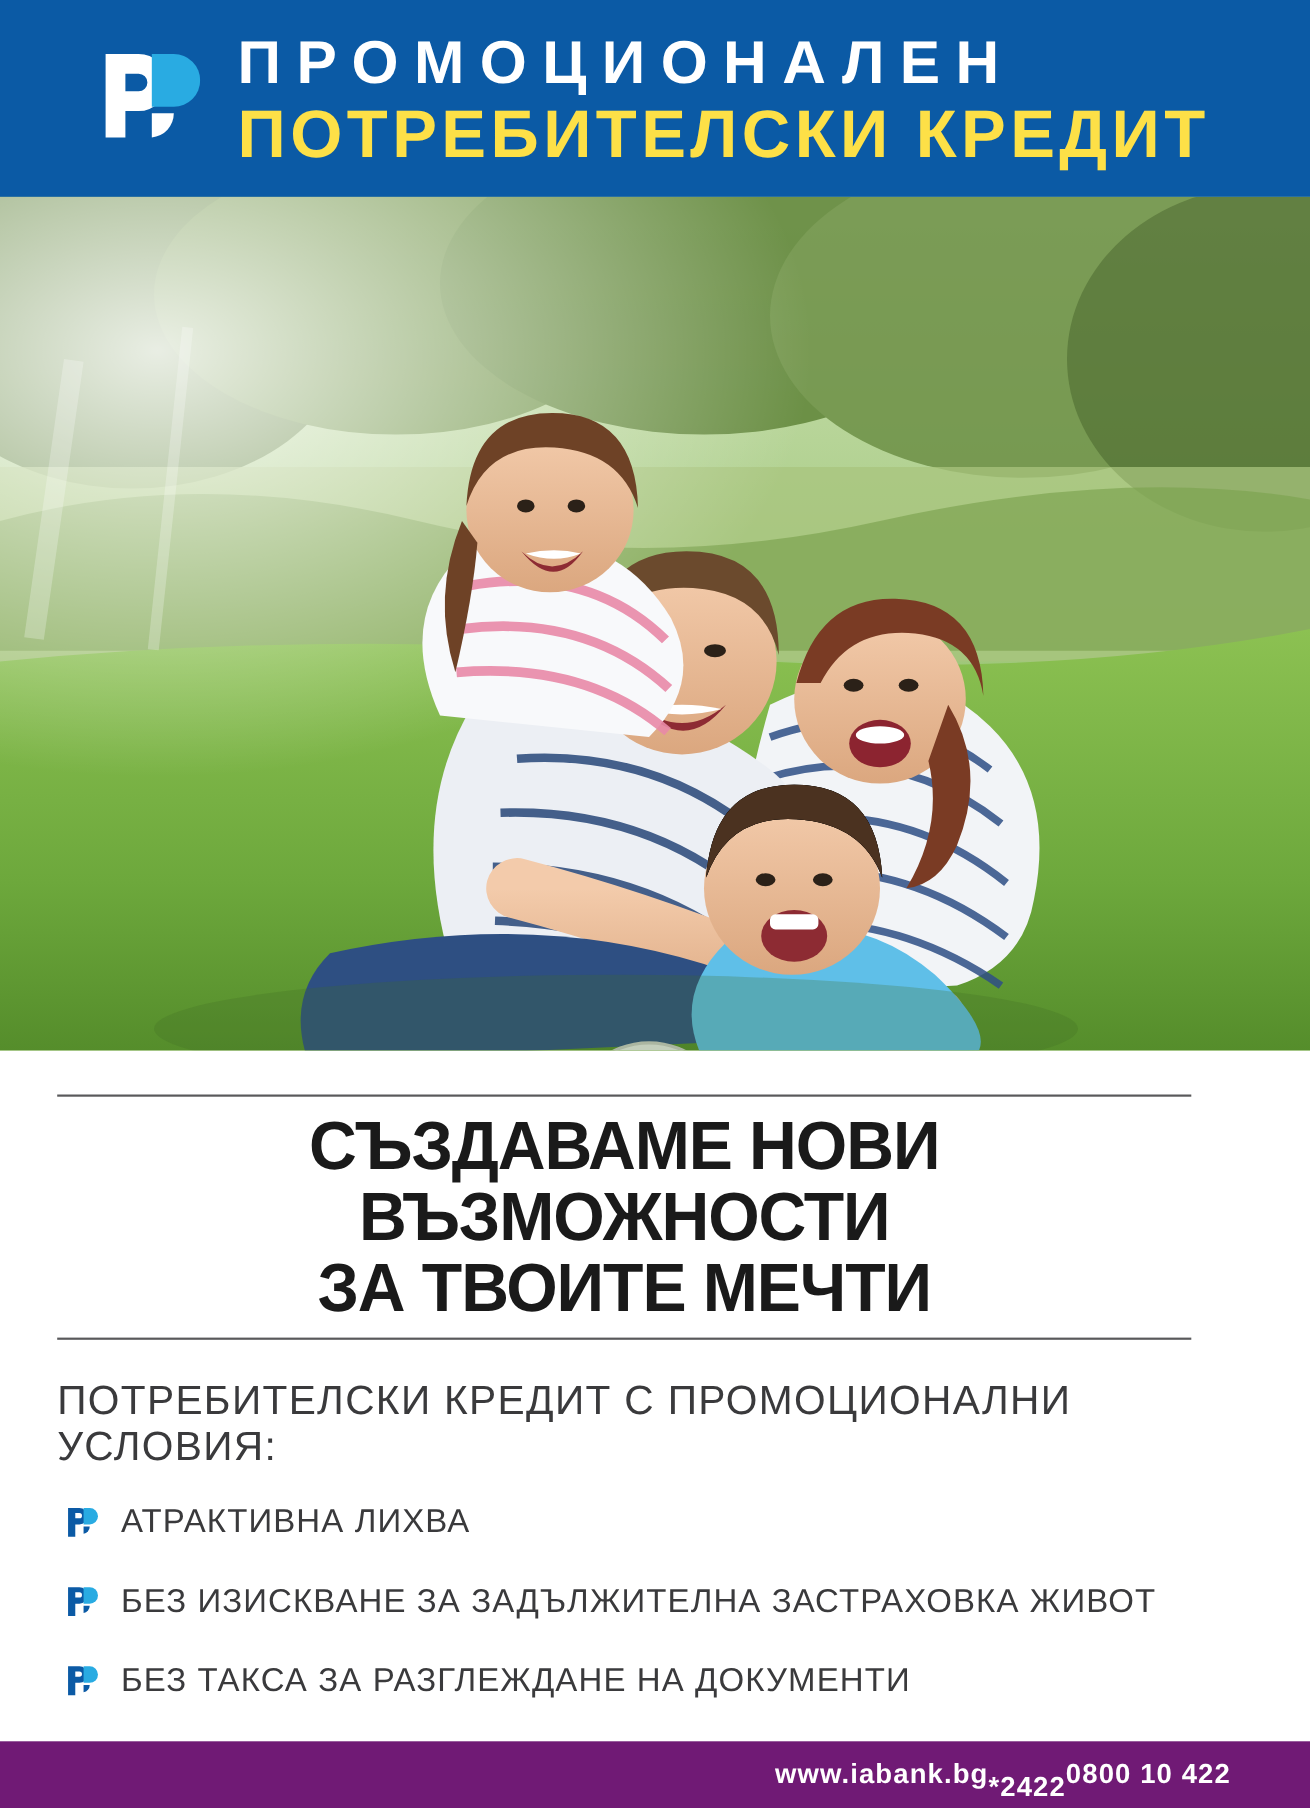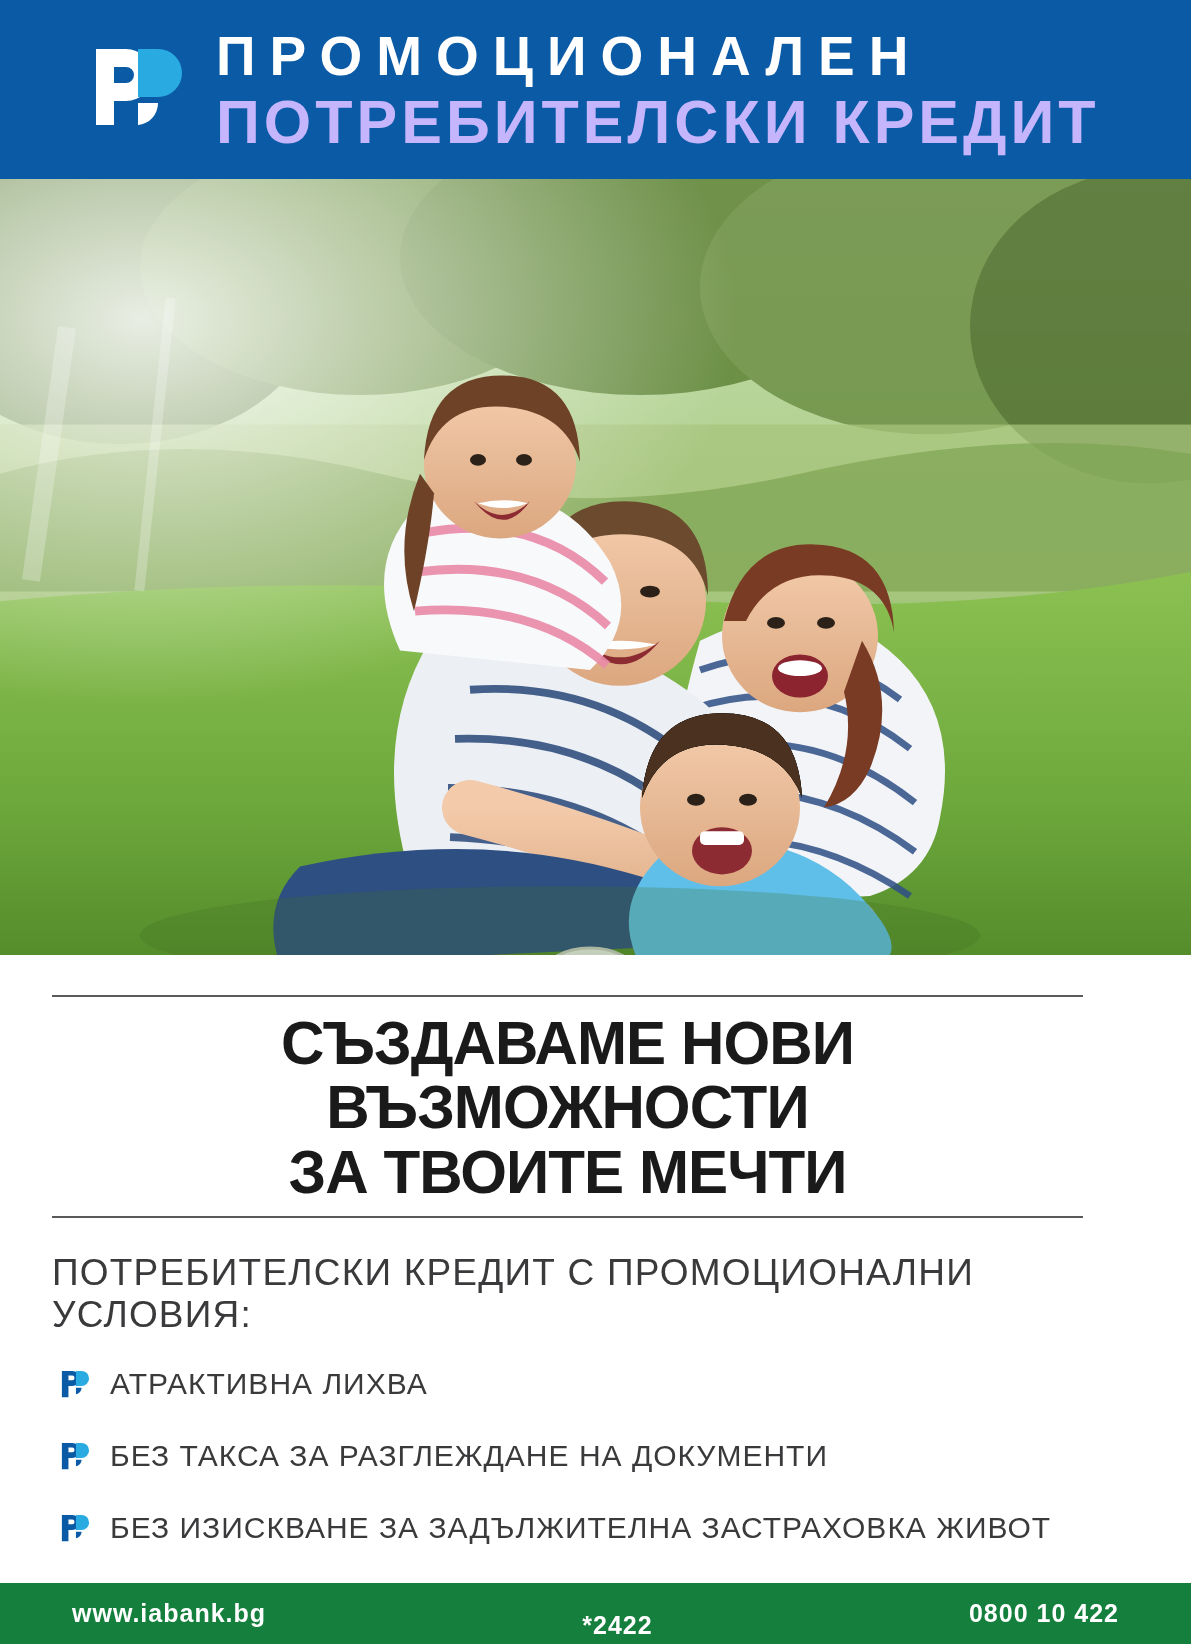--- a/index.html
+++ b/index.html
@@ -52,21 +52,21 @@
   .title-line1 {
     color: #ffffff;
     font-size: 55px;
     font-weight: bold;
     letter-spacing: 14px;
     line-height: 1.05;
     white-space: nowrap;
     font-family: "Liberation Sans", sans-serif;
   }
   .title-line2 {
-    color: #c4b5fd;
+    color: #fde047;
     font-size: 61px;
     font-weight: bold;
     letter-spacing: 4px;
     line-height: 1.05;
     white-space: nowrap;
     margin-top: 4px;
     font-family: "Liberation Sans", sans-serif;
   }
 
   
@@ -132,25 +132,25 @@
     color: #3a3a3c;
     font-size: 30px;
     letter-spacing: 1px;
     white-space: nowrap;
     font-family: "Liberation Sans", sans-serif;
   }
 
   
   .footer {
     height: 62px;
-    background: #15803d;
+    background: #701a75;
     color: #ffffff;
     display: flex;
     align-items: center;
-    justify-content: space-between;
+    justify-content: flex-end;
     padding: 0 72px;
     box-sizing: border-box;
     font-size: 25px;
     font-weight: bold;
     letter-spacing: 1px;
     font-family: "Liberation Sans", sans-serif;
   }
   .footer .mid { letter-spacing: 1px; margin-top: 24px; }
 </style>
 </head>
@@ -325,32 +325,32 @@
       </div>
 
       <div class="bullet">
         <span class="bullet-icon">
           <svg viewBox="0 0 32 32" width="30" height="30" aria-hidden="true">
             <path d="M2 2 h11 a8 8 0 0 1 0 16 h-4 v-6 h4 a2.5 2.5 0 0 0 0-5 h-4 v23 h-7 z" fill="#0b5aa5"></path>
             <path d="M17 2 h6 a8 8 0 0 1 0 16 h-6 z" fill="#29abe2"></path>
             <path d="M17 20 h6 a7 7 0 0 1 -6 7 z" fill="#0b5aa5"></path>
           </svg>
         </span>
-        <span class="bullet-text">БЕЗ ТАКСА ЗА РАЗГЛЕЖДАНЕ НА ДОКУМЕНТИ</span>
+        <span class="bullet-text">БЕЗ ИЗИСКВАНЕ ЗА ЗАДЪЛЖИТЕЛНА ЗАСТРАХОВКА ЖИВОТ</span>
       </div>
 
       <div class="bullet">
         <span class="bullet-icon">
           <svg viewBox="0 0 32 32" width="30" height="30" aria-hidden="true">
             <path d="M2 2 h11 a8 8 0 0 1 0 16 h-4 v-6 h4 a2.5 2.5 0 0 0 0-5 h-4 v23 h-7 z" fill="#0b5aa5"></path>
             <path d="M17 2 h6 a8 8 0 0 1 0 16 h-6 z" fill="#29abe2"></path>
             <path d="M17 20 h6 a7 7 0 0 1 -6 7 z" fill="#0b5aa5"></path>
           </svg>
         </span>
-        <span class="bullet-text">БЕЗ ИЗИСКВАНЕ ЗА ЗАДЪЛЖИТЕЛНА ЗАСТРАХОВКА ЖИВОТ</span>
+        <span class="bullet-text">БЕЗ ТАКСА ЗА РАЗГЛЕЖДАНЕ НА ДОКУМЕНТИ</span>
       </div>
 
     </div>
   </div>
 
   <div class="footer">
     <span>www.iabank.bg</span>
     <span class="mid">*2422</span>
     <span>0800 10 422</span>
   </div>

